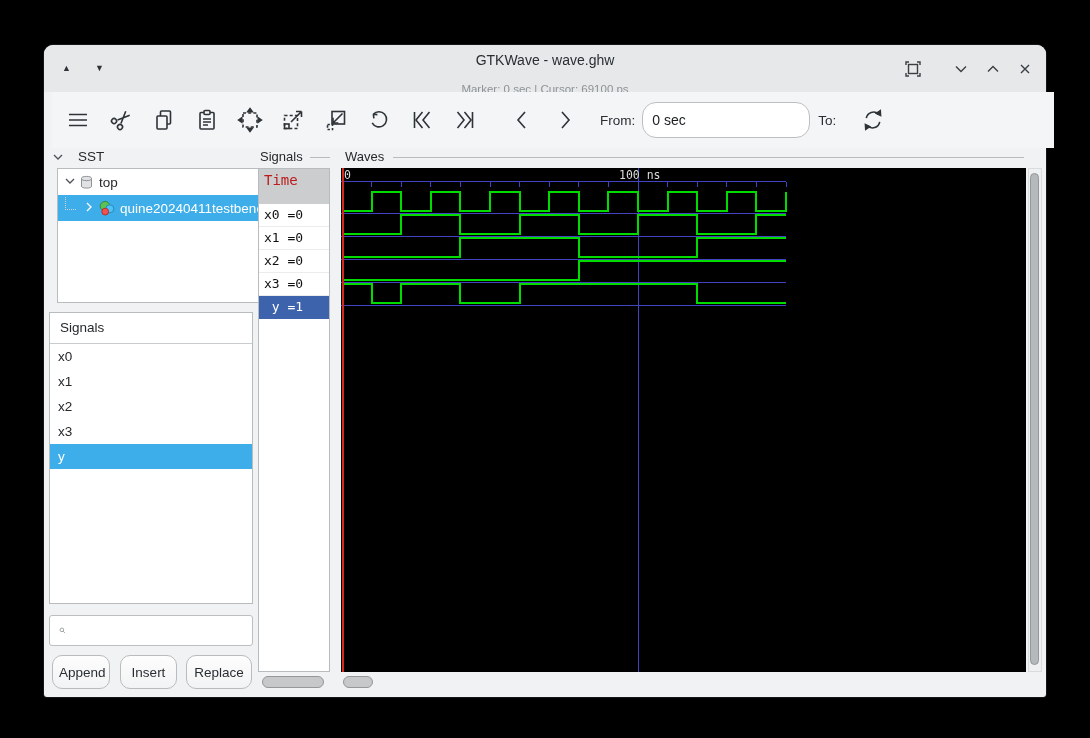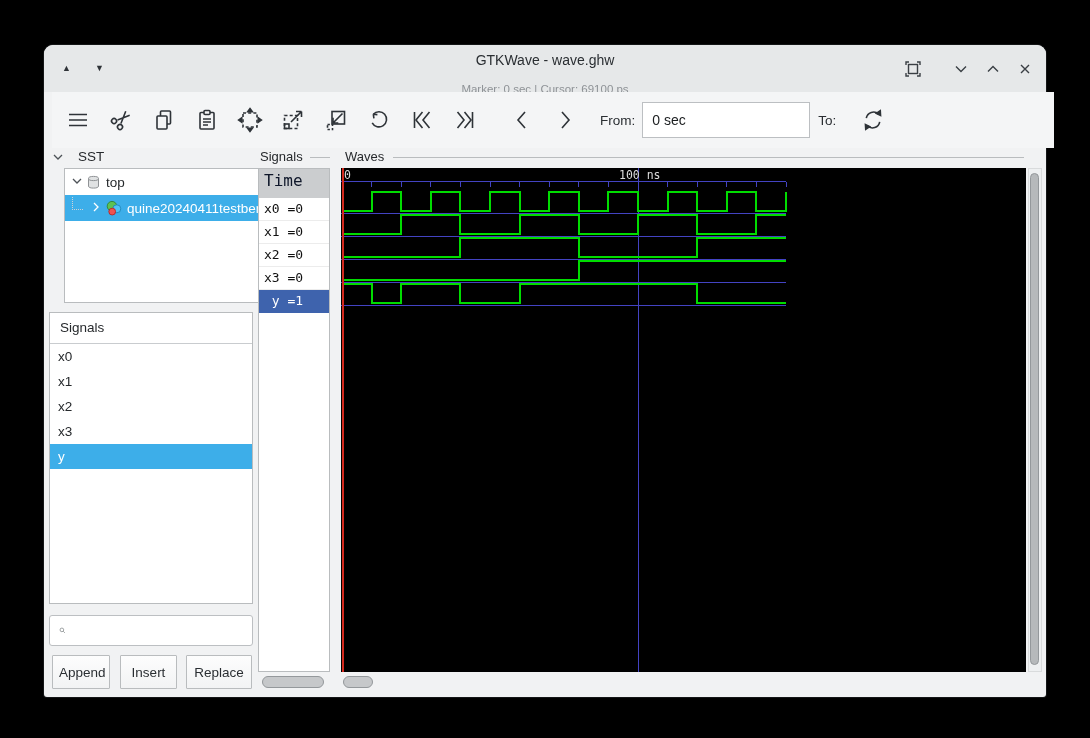--- a/index.html
+++ b/index.html
@@ -19,63 +19,63 @@
   .wbtn{width:18px;height:18px;display:flex;align-items:center;justify-content:center;margin-left:14px;}
   .wbtn svg{stroke:#3a3f44;fill:none;stroke-width:1.4px;}
   .wbtn.frame{margin-right:16px;}
   
   .toolbar{position:absolute;left:0;top:47px;width:100%;height:56px;background:#f4f5f6;
            display:flex;align-items:center;padding-left:10px;box-sizing:border-box;margin-left:8px;}
   .tbtn{width:32px;height:32px;margin-right:11px;display:flex;align-items:center;justify-content:center;}
   .tbtn svg{stroke:#2e3338;fill:none;stroke-width:1.5px;}
   .tbtn.gap{margin-left:14px;}
   .tlabel{font-size:13.5px;color:#2a2e32;margin:0 7px 0 8px;}
-  .tinput{height:34px;border:1px solid #bcbfc2;border-radius:0;background:#fff;
+  .tinput{height:34px;border:1px solid #bcbfc2;border-radius:14px;background:#fff;
           font-size:14px;color:#1b1e20;padding:0 9px;font-family:"Liberation Sans",sans-serif;}
   #from-input{width:148px;}
   #to-input{width:143px;}
   
   .sst-header{position:absolute;left:8px;top:104px;display:flex;align-items:center;gap:14px;
               font-size:13.5px;color:#26292c;}
   .panelbox{position:absolute;background:#fff;border:1px solid #b9bcbe;box-sizing:border-box;}
-  #tree-box{left:20px;top:123px;width:204px;height:135px;overflow:hidden;}
+  #tree-box{left:13px;top:123px;width:204px;height:135px;overflow:hidden;}
   .tree-row{height:26px;display:flex;align-items:center;font-size:13.5px;color:#26292c;
             white-space:nowrap;overflow:hidden;}
   .tree-row .twisty{margin:0 3px 0 6px;flex:0 0 auto;}
   .tree-row.selected{background:#3daee9;color:#fff;}
   .tree-row.selected .twisty svg{stroke:#fff;}
   .connector{width:10px;height:12px;border-left:1px dotted #cfd3d6;border-bottom:1px dotted #cfd3d6;
              margin:-6px 1px 4px 7px;flex:0 0 auto;}
   .ticon{margin-right:5px;flex:0 0 auto;display:flex;}
   #signals-box{left:5px;top:267px;width:204px;height:292px;overflow:hidden;}
   .sigbox-header{height:30px;line-height:30px;padding-left:10px;font-size:13.5px;color:#26292c;
                  border-bottom:1px solid #c9cccf;}
   .sig-item{height:25px;line-height:25px;padding-left:8px;font-size:13.5px;color:#26292c;}
   .sig-item.selected{background:#3daee9;color:#fff;}
   #search-box{left:5px;top:570px;width:204px;height:31px;border:1px solid #bcbfc2;border-radius:3px;
               background:#fff;position:absolute;display:flex;align-items:center;box-sizing:border-box;}
   #search-box svg{margin:0 6px 0 9px;stroke:#6f7477;fill:none;stroke-width:1.4px;}
   #search-input{border:none;outline:none;flex:1;height:100%;font-size:13px;background:transparent;}
   .pbtn{position:absolute;height:34px;top:610px;background:linear-gradient(#fdfdfd,#f2f3f4);
-        border:1px solid #b9bcbe;border-radius:1px;font-size:13.5px;color:#2a2e32;
+        border:1px solid #b9bcbe;border-radius:10px;font-size:13.5px;color:#2a2e32;
         font-family:"Liberation Sans",sans-serif;}
   #btn-append{left:8px;width:58px;}
   #btn-insert{left:76px;width:57px;}
   #btn-replace{left:142px;width:66px;}
   .splitter{position:absolute;background:transparent;}
   
   .frame-label{position:absolute;font-size:13px;color:#26292c;background:transparent;}
   #signals-frame-label{left:216px;top:104px;}
   #waves-frame-label{left:301px;top:104px;}
   .frame-line{position:absolute;height:1px;background:#b9bcbe;top:112px;}
   #signals-frame-line{left:266px;width:20px;}
   #waves-frame-line{left:349px;width:631px;}
   #name-col{left:214px;top:123px;width:72px;height:504px;}
-  .time-hdr{height:29px;line-height:23px;background:#cbcdcf;font-family:"DejaVu Sans Mono",monospace;
-            font-size:16px;color:#0f172a;padding-left:5px;}
+  .time-hdr{height:35px;line-height:23px;background:#cbcdcf;font-family:"DejaVu Sans Mono",monospace;
+            font-size:14px;color:#b91c1c;padding-left:5px;}
   .wrow{height:22px;line-height:22px;font-family:"DejaVu Sans Mono",monospace;font-size:13px;
         color:#111;padding-left:5px;white-space:pre;border-bottom:1px solid #ececec;}
   .wrow.selected{background:#3e63ad;color:#fff;border-bottom-color:#3e63ad;}
   #wave-area{position:absolute;left:297px;top:123px;width:685px;height:504px;background:#000;}
   #vscroll{position:absolute;left:984px;top:123px;width:14px;height:504px;background:#eef0f1;
            border:1px solid #d9dbdc;box-sizing:border-box;}
   #vscroll .thumb{position:absolute;left:1px;top:4px;width:9px;height:492px;background:#b6b9bb;
                   border:1px solid #94989b;border-radius:5px;box-sizing:border-box;}
   .hthumb{position:absolute;height:12px;background:#c6c8ca;border:1px solid #94989b;
           border-radius:6px;box-sizing:border-box;top:631px;}

